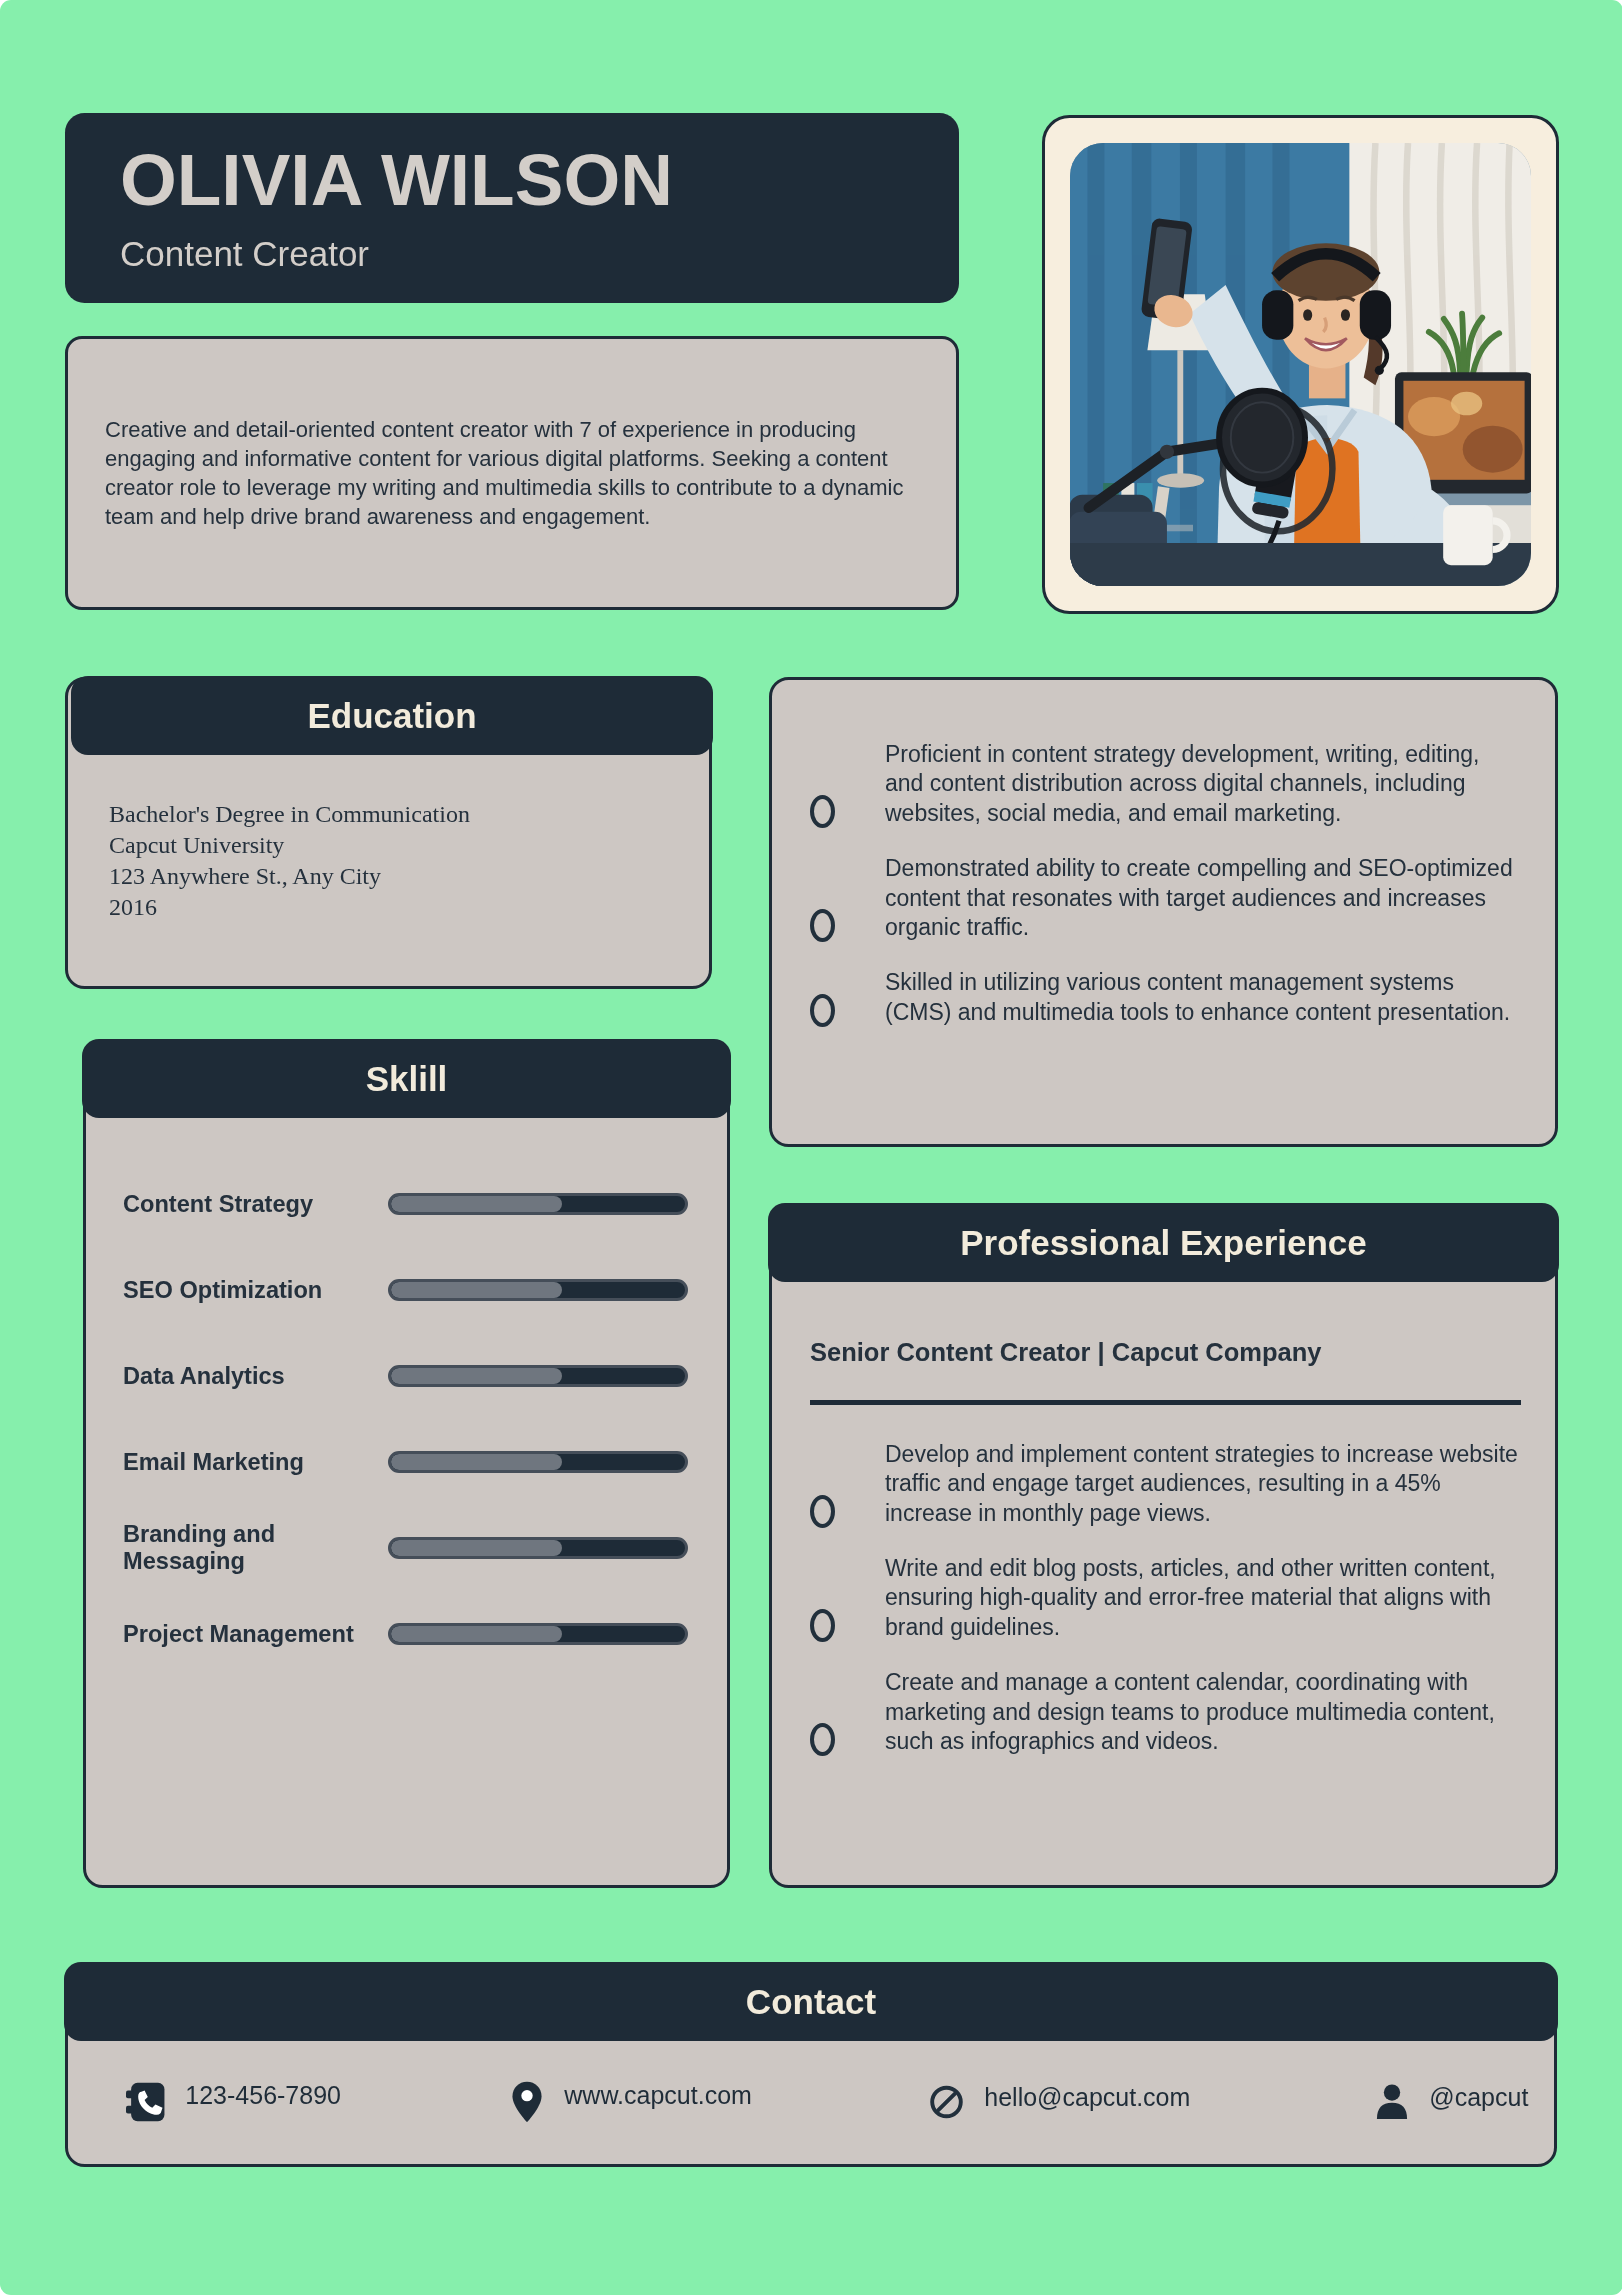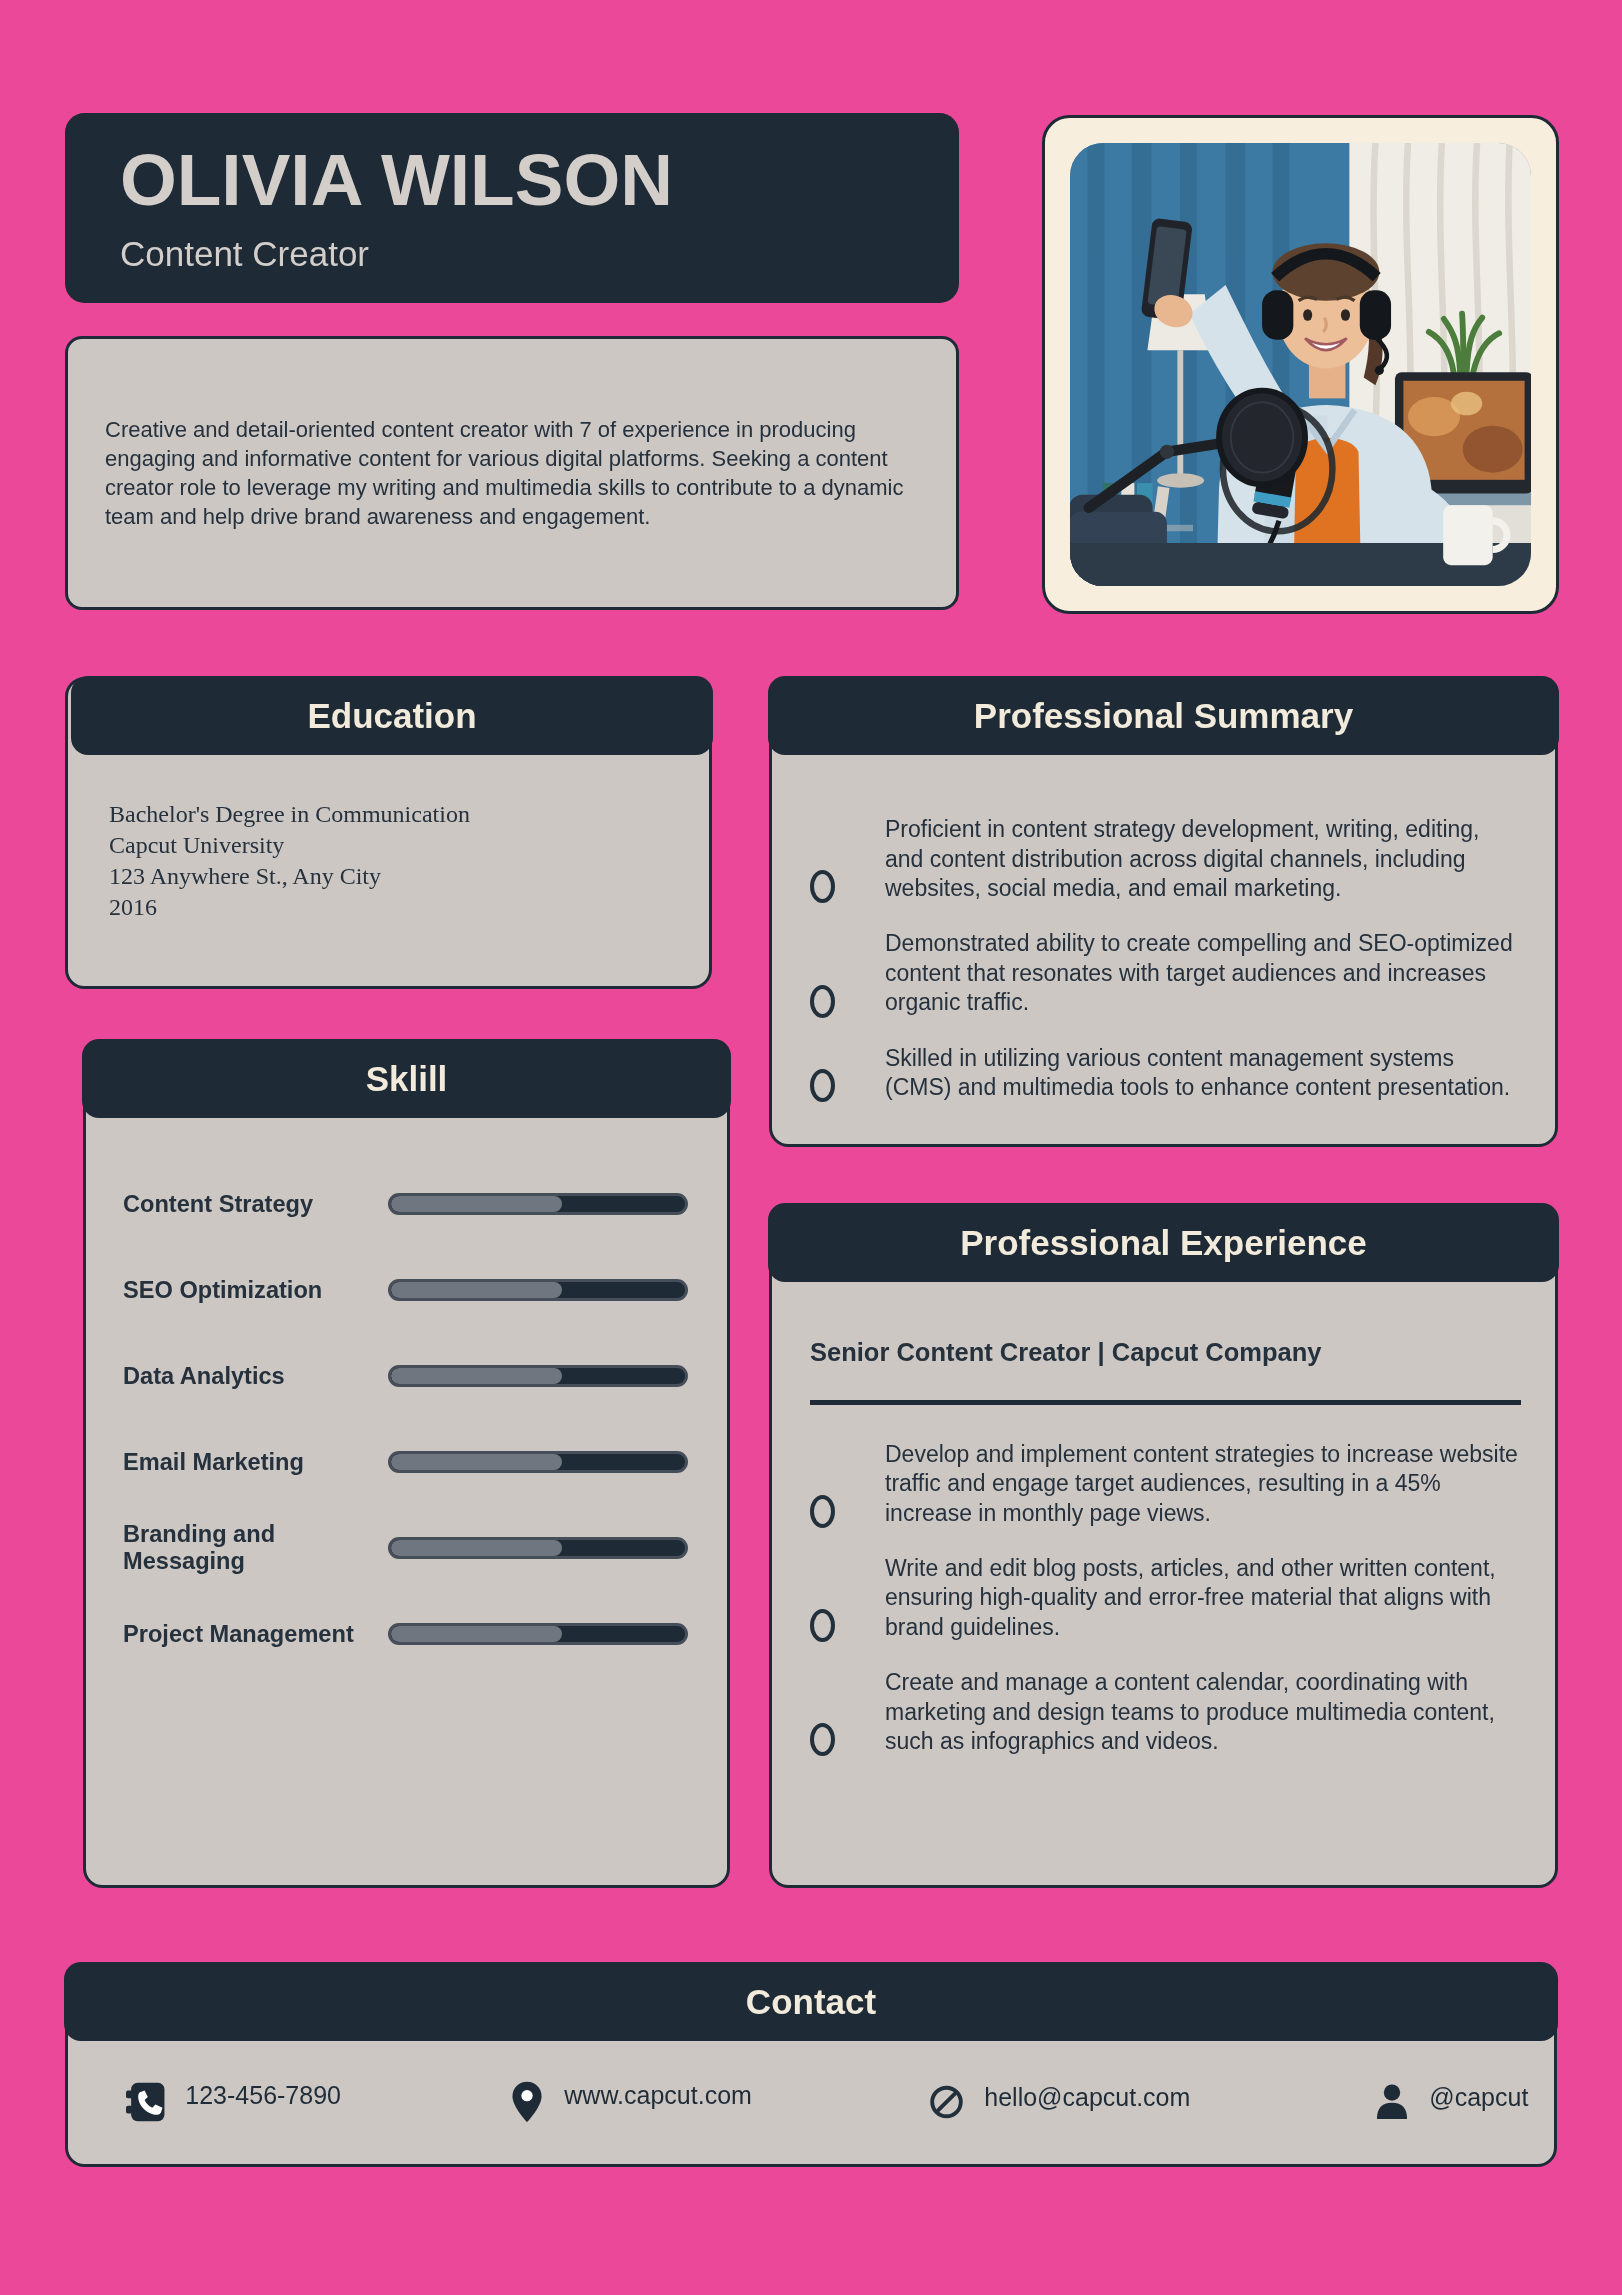--- a/index.html
+++ b/index.html
@@ -1,17 +1,17 @@
 <!DOCTYPE html>
 <html style="font-size:10.5px"><head>
 <meta charset="utf-8">
 <style>
   html,body{margin:0;padding:0;background:#ffffff;}
   body{font-family:"Liberation Sans",sans-serif;color:#25313d;}
-  .page{position:relative;width:1623px;height:2295px;background:#ec4899;overflow:hidden;}
+  .page{position:relative;width:1623px;height:2295px;background:#86efac;overflow:hidden;border-radius:11px;}
 
   
   .name-card{position:absolute;left:65px;top:113px;width:894px;height:190px;
     background:#1e2b37;border-radius:19.6px;display:flex;flex-direction:column;
     justify-content:center;padding-left:55px;box-sizing:border-box;}
   .name{font-size:73px;font-weight:bold;color:#d3cec9;letter-spacing:0;line-height:1.05;}
   .job-title{font-size:35px;color:#d3cec9;margin-top:14.4px;}
 
   
   .photo-frame{position:absolute;left:1042px;top:115px;width:517px;height:499px;
@@ -186,23 +186,20 @@
     </div>
     <div class="edu-body">
       <div class="edu-line">Bachelor's Degree in Communication</div>
       <div class="edu-line">Capcut University</div>
       <div class="edu-line">123 Anywhere St., Any City</div>
       <div class="edu-line">2016</div>
     </div>
   </section>
 
   <section class="card psummary">
-    <div class="card-header">
-      <h2>Professional Summary</h2>
-    </div>
     <div class="ps-body">
       <div class="bullet">
         <span class="ring"></span>
         <p>Proficient in content strategy development, writing, editing, and content distribution across digital channels, including websites, social media, and email marketing.</p>
       </div>
       <div class="bullet">
         <span class="ring"></span>
         <p>Demonstrated ability to create compelling and SEO-optimized content that resonates with target audiences and increases organic traffic.</p>
       </div>
       <div class="bullet">

